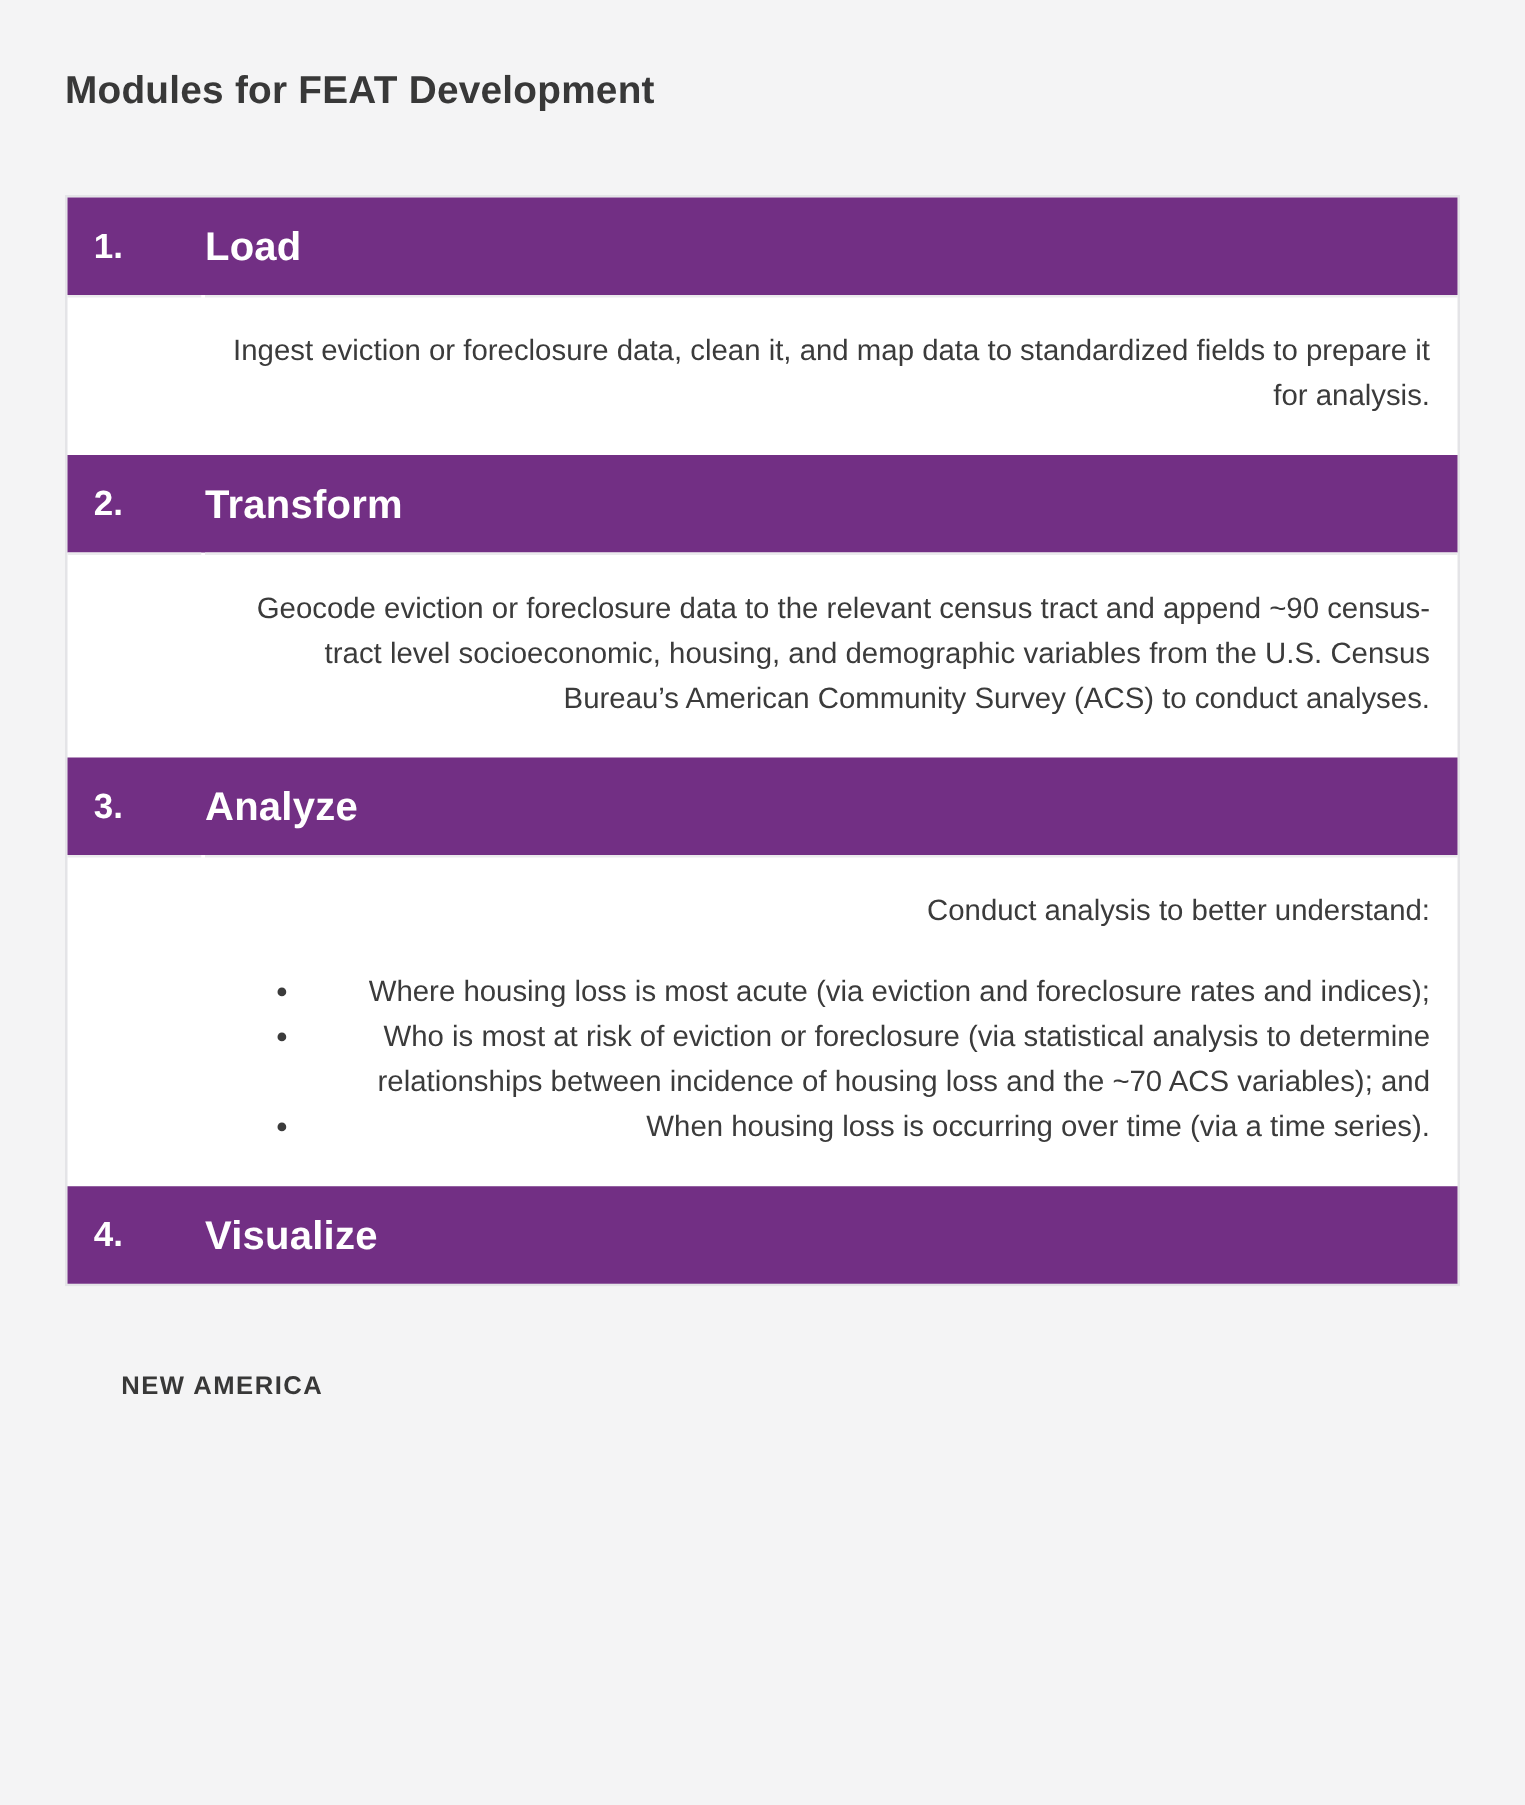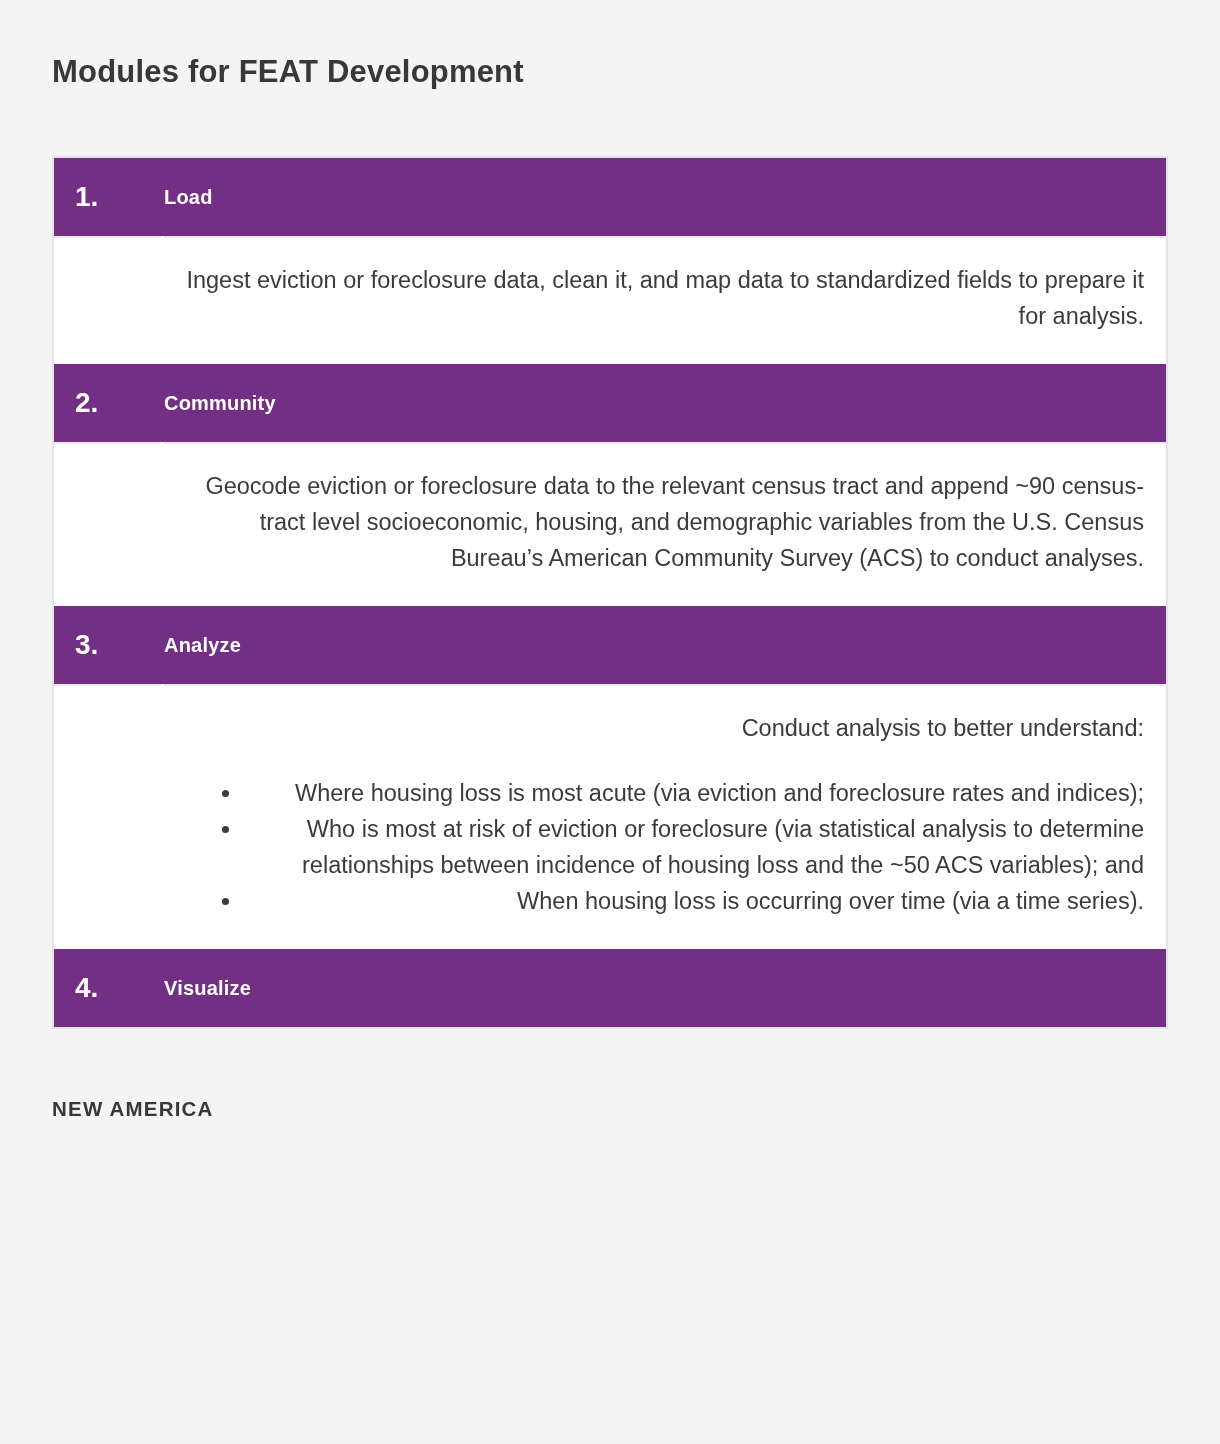--- a/index.html
+++ b/index.html
@@ -43,21 +43,21 @@
   }
   .band .num {
     width: 110px;
     padding-left: 21px;
     font-size: 28px;
     font-weight: bold;
     color: #FFFFFF;
     flex: 0 0 auto;
   }
   .band .band-title {
-    font-size: 20px;
+    font-size: 32px;
     font-weight: bold;
     color: #FFFFFF;
     letter-spacing: 0.2px;
   }
   .bodyrow { display: flex; }
   .bodyrow .num-spacer {
     flex: 0 0 auto;
     width: 107px;
     border-top: 2px solid var(--divider);
   }
@@ -78,20 +78,21 @@
     margin: 29px 0 0 0;
     padding-left: 78px;
   }
   .content li { padding-left: 2px; text-align: right; }
   .brand-footer {
     margin-top: 68px;
     font-size: 20.5px;
     font-weight: bold;
     color: var(--heading-dark);
     letter-spacing: 1.2px;
+    margin-left: 45px;
   }
 </style>
 </head>
 <body>
 
 <div class="page">
 
   <h1 class="page-title">Modules for FEAT Development</h1>
 
   <div class="card">
@@ -106,21 +107,21 @@
         <div class="col-gap"></div>
         <div class="content">
           <p>Ingest eviction or foreclosure data, clean it, and map data to standardized fields to prepare it for analysis.</p>
         </div>
       </div>
     </section>
 
     <section>
       <div class="band">
         <span class="num">2.</span>
-        <span class="band-title">Community</span>
+        <span class="band-title">Transform</span>
       </div>
       <div class="bodyrow">
         <div class="num-spacer"></div>
         <div class="col-gap"></div>
         <div class="content">
           <p>Geocode eviction or foreclosure data to the relevant census tract and append ~90 census-tract level socioeconomic, housing, and demographic variables from the U.S. Census Bureau’s American Community Survey (ACS) to conduct analyses.</p>
         </div>
       </div>
     </section>
 
@@ -129,21 +130,21 @@
         <span class="num">3.</span>
         <span class="band-title">Analyze</span>
       </div>
       <div class="bodyrow">
         <div class="num-spacer"></div>
         <div class="col-gap"></div>
         <div class="content">
           <p>Conduct analysis to better understand:</p>
           <ul>
             <li>Where housing loss is most acute (via eviction and foreclosure rates and indices);</li>
-            <li>Who is most at risk of eviction or foreclosure (via statistical analysis to determine relationships between incidence of housing loss and the ~50 ACS variables); and</li>
+            <li>Who is most at risk of eviction or foreclosure (via statistical analysis to determine relationships between incidence of housing loss and the ~70 ACS variables); and</li>
             <li>When housing loss is occurring over time (via a time series).</li>
           </ul>
         </div>
       </div>
     </section>
 
     <section>
       <div class="band">
         <span class="num">4.</span>
         <span class="band-title">Visualize</span>

